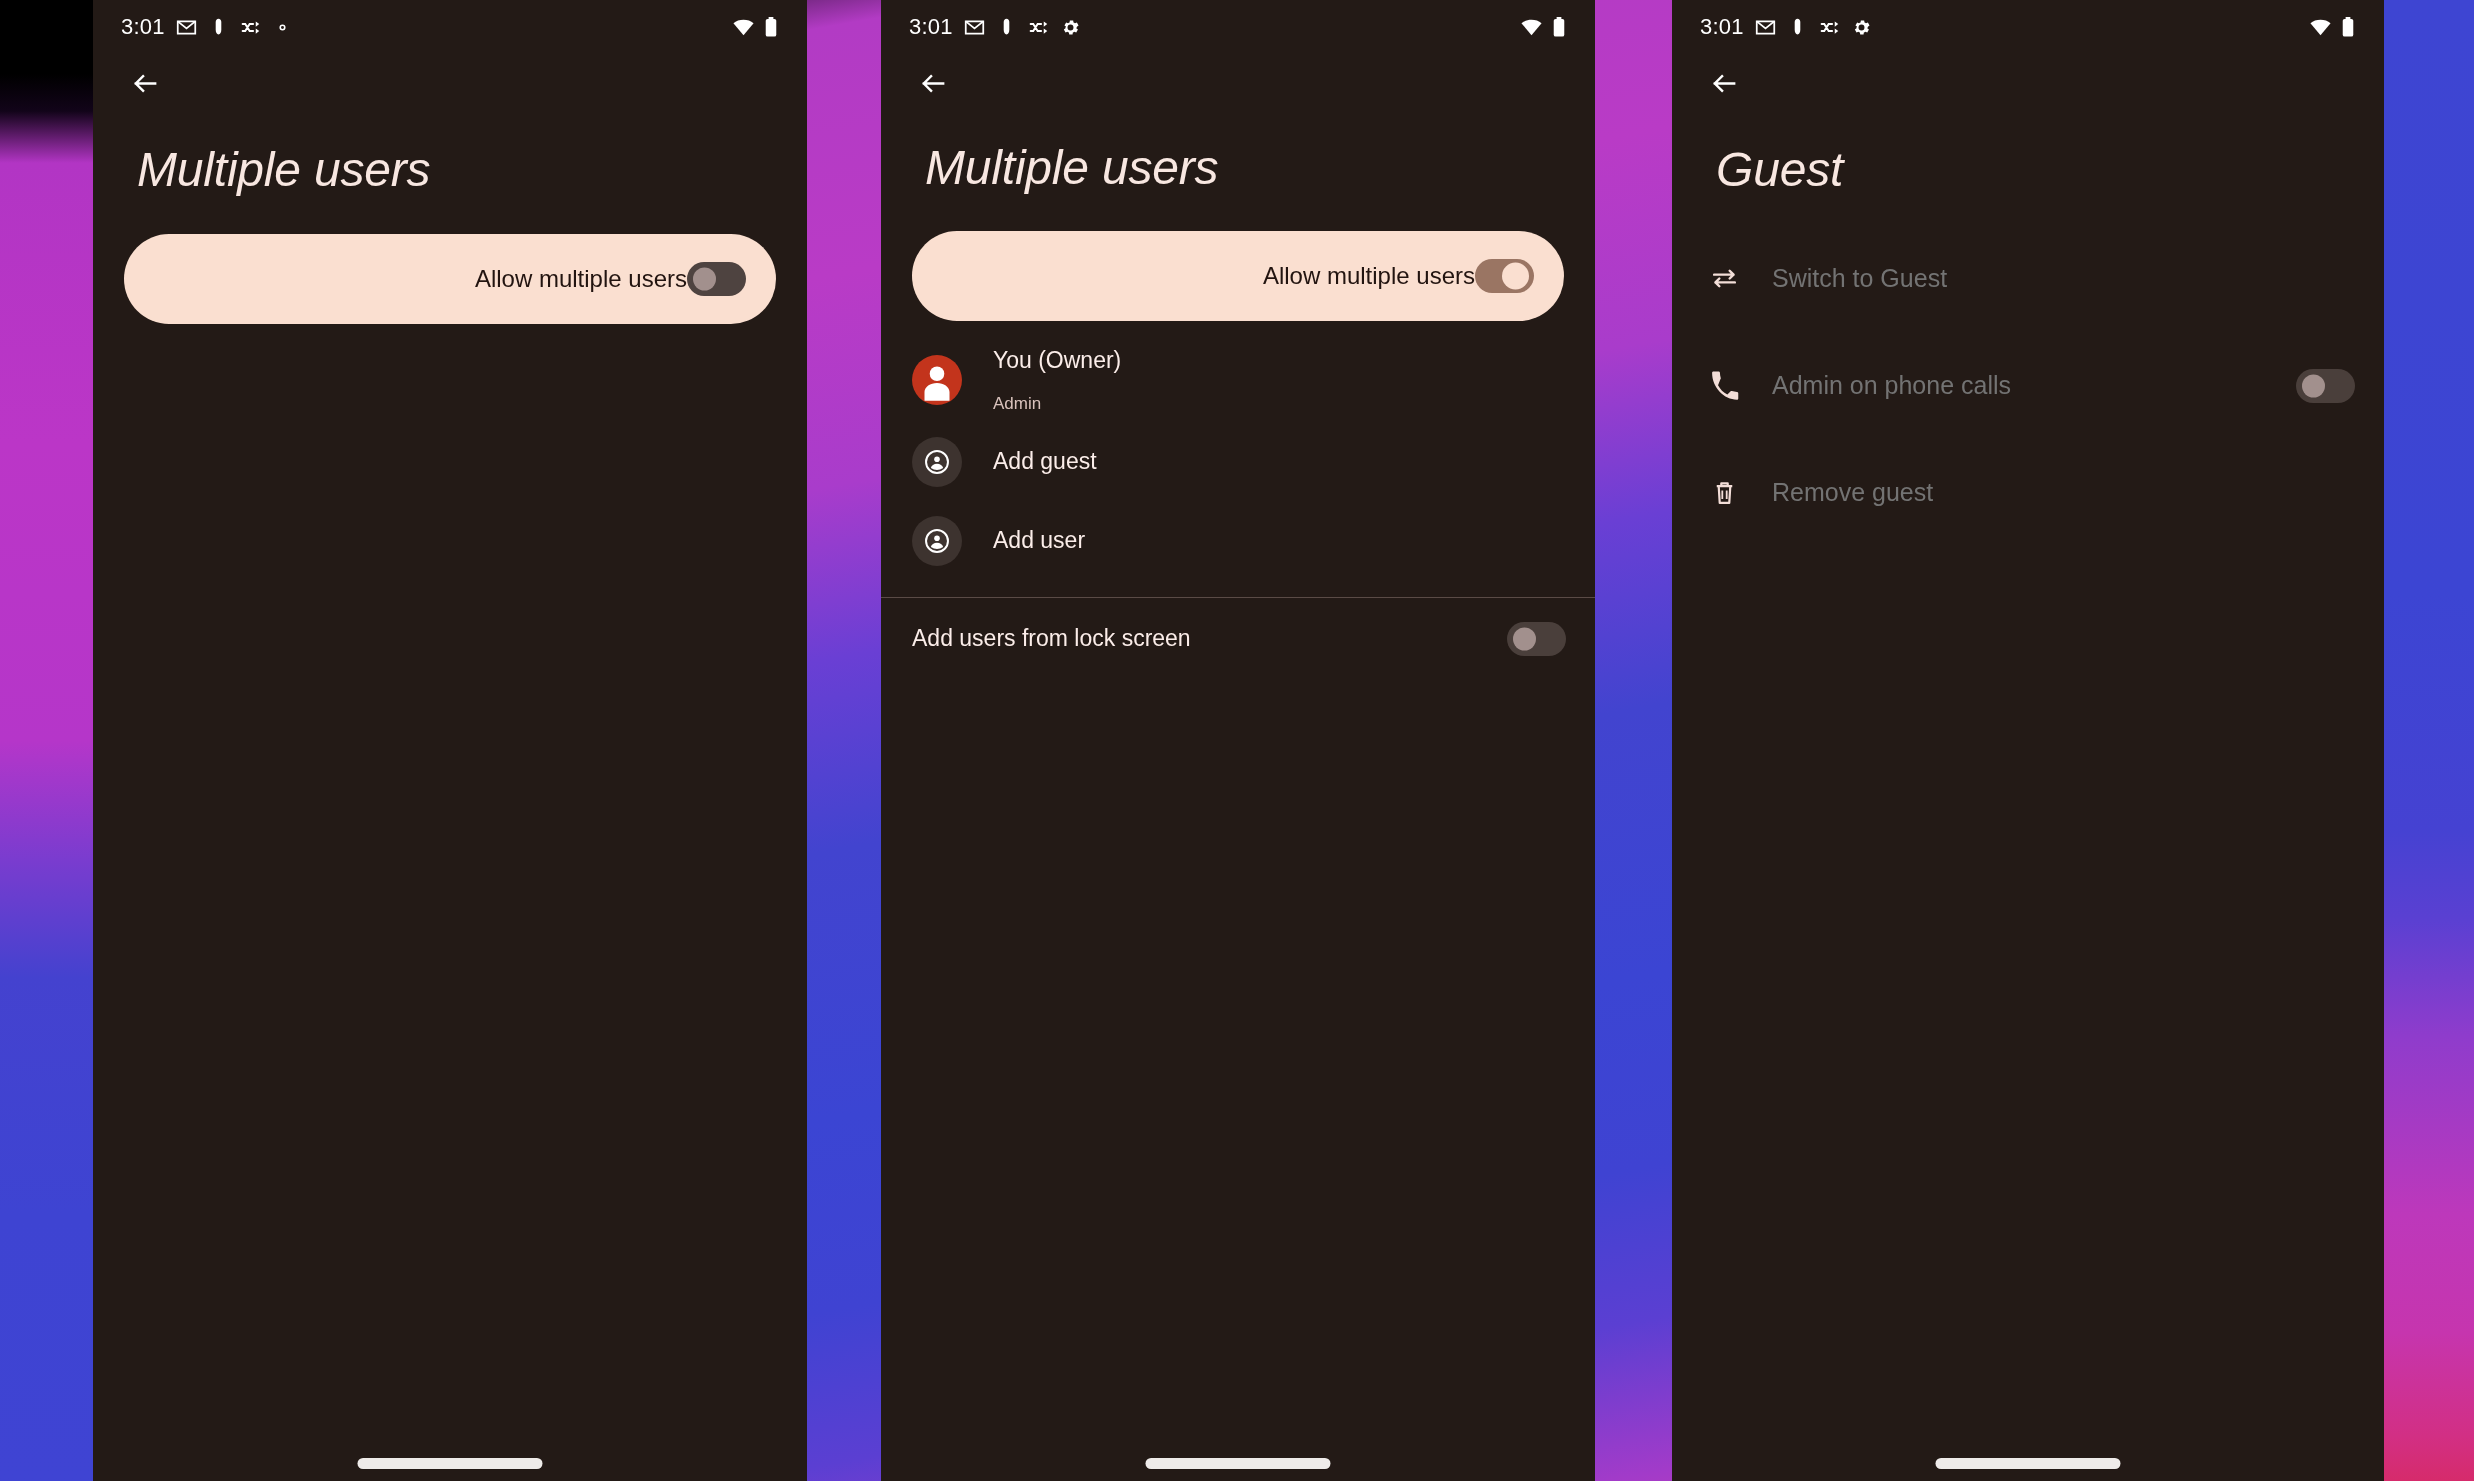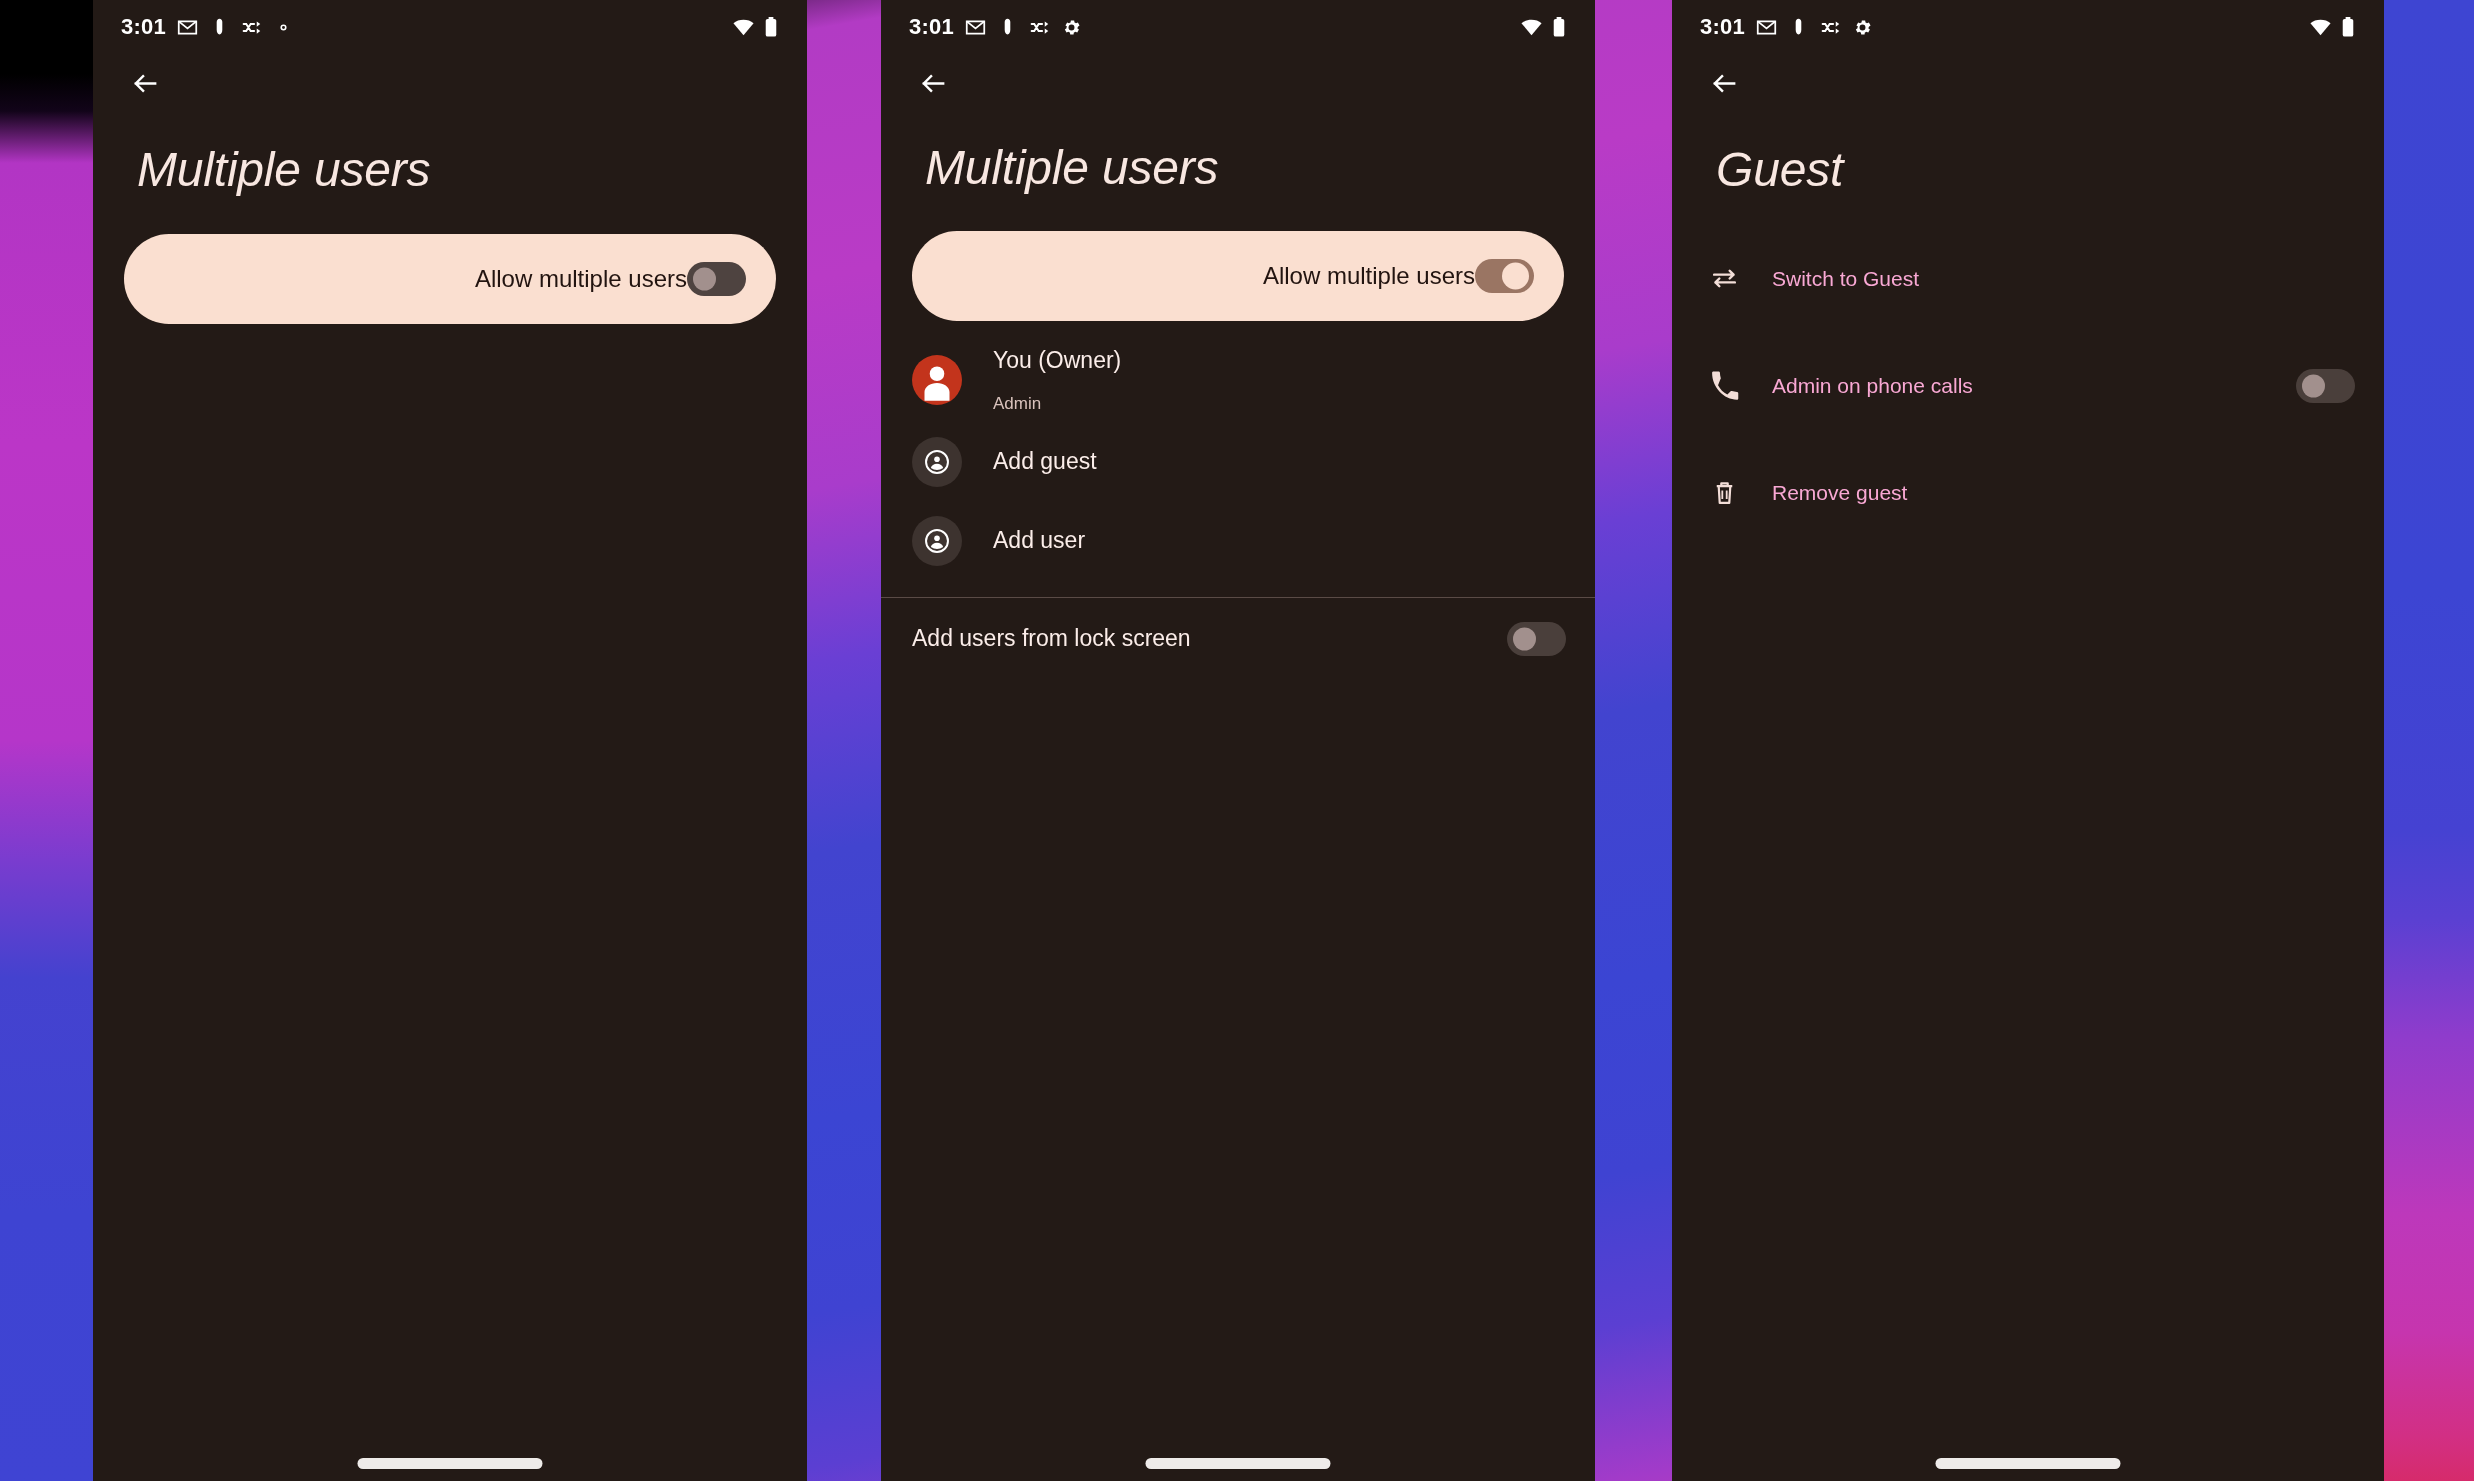--- a/index.html
+++ b/index.html
@@ -66,21 +66,21 @@
     height: 54px;
     padding: 0 29px 0 28px;
     display: flex;
     align-items: center;
   }
   .status-left { display: flex; align-items: center; gap: 11px; }
   .status-right { margin-left: auto; display: flex; align-items: center; gap: 9px; }
   .clock {
     color: #FFFFFF;
     font-size: 22px;
-    font-weight: 700;
+    font-weight: 400;
     letter-spacing: 0.2px;
     line-height: 1;
   }
   .sb-icon { display: block; }
 
   
   .back-row { height: 59px; padding-left: 28px; display: flex; align-items: center; }
   .back-btn {
     width: 48px; height: 48px;
     display: flex; align-items: center; justify-content: center;
@@ -206,22 +206,22 @@
     height: 107px;
     cursor: pointer;
   }
   .guest-icon {
     width: 33px; height: 33px;
     flex: none;
     margin-right: 31px;
     display: flex; align-items: center; justify-content: center;
   }
   .guest-label {
-    color: #f9a8d4;
-    font-size: 21px;
+    color: #737373;
+    font-size: 25px;
     flex: 1;
   }
 
   
   .nav-handle {
     position: absolute;
     bottom: 12px;
     left: 50%;
     transform: translateX(-50%);
     width: 185px; height: 11px;

